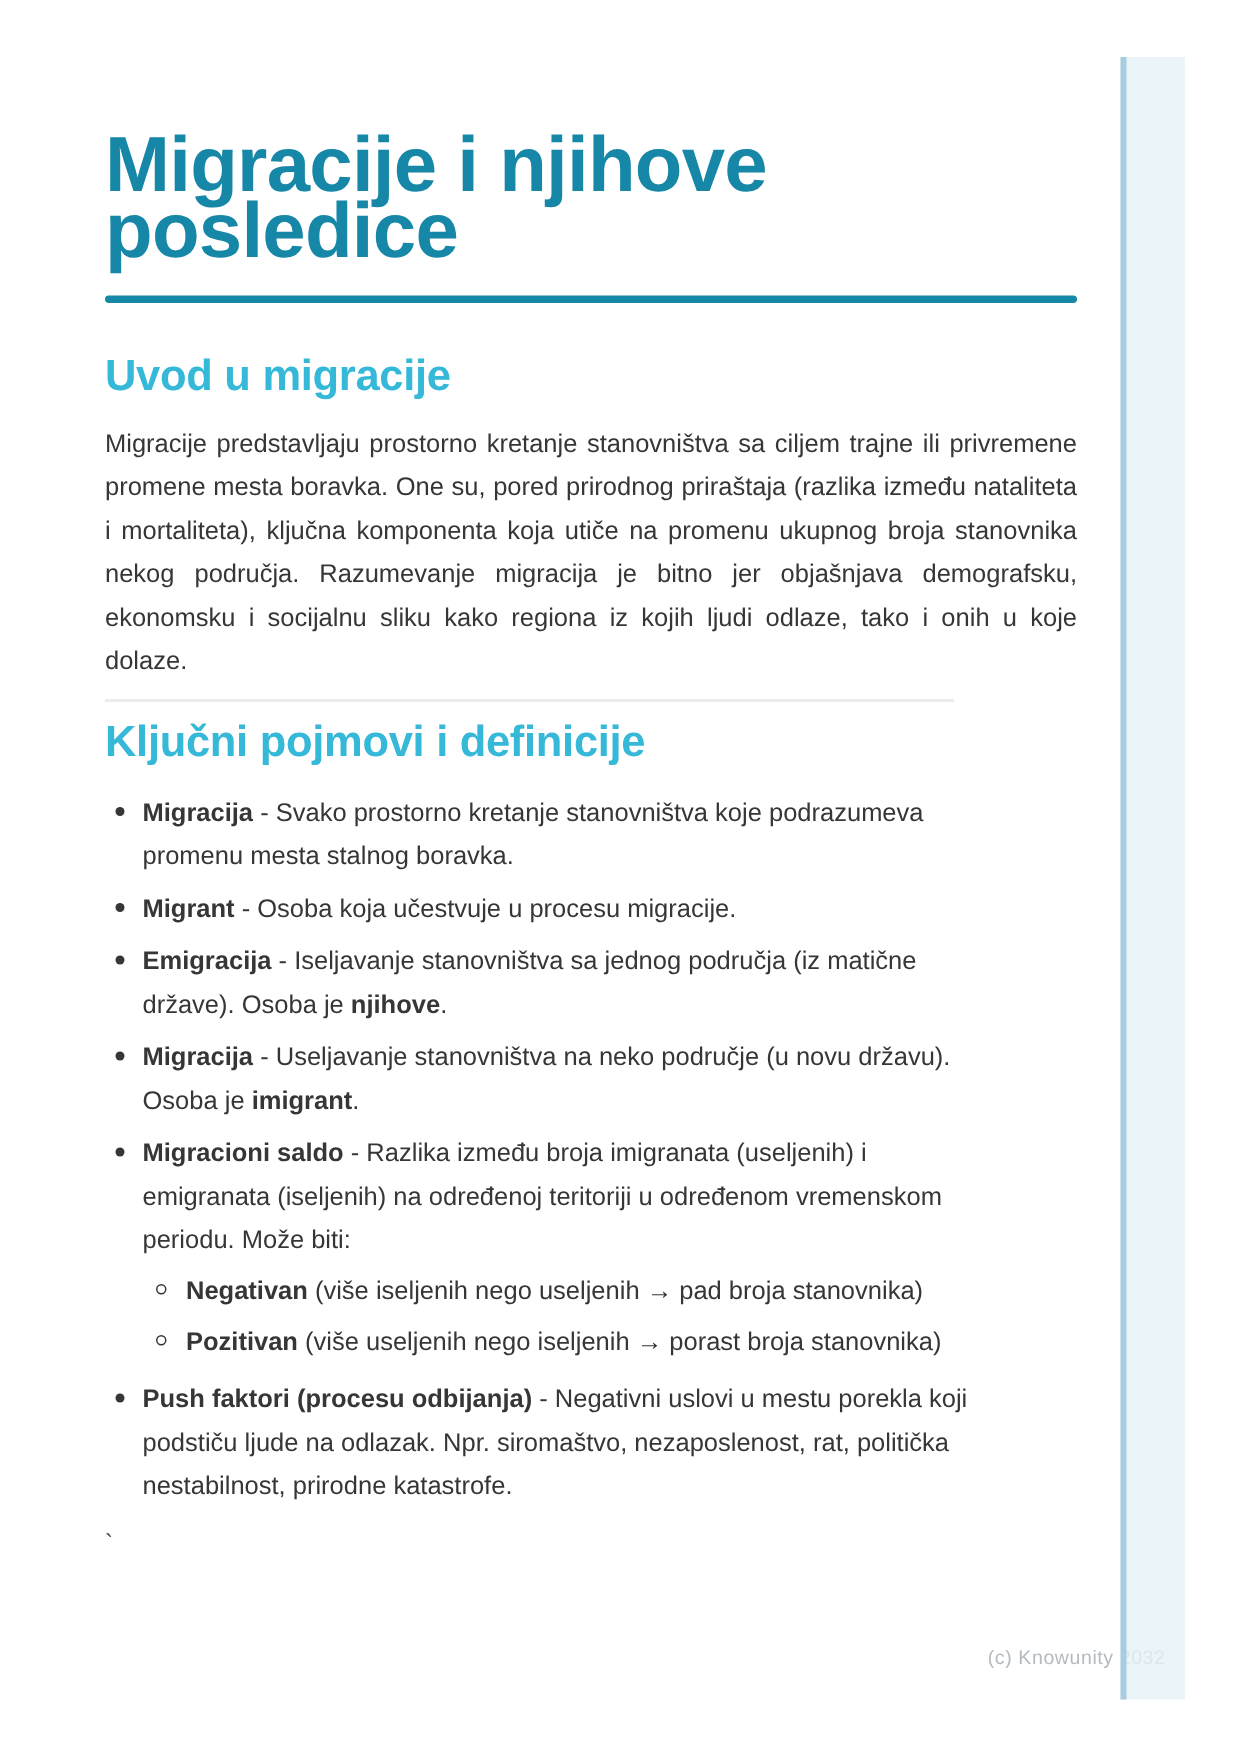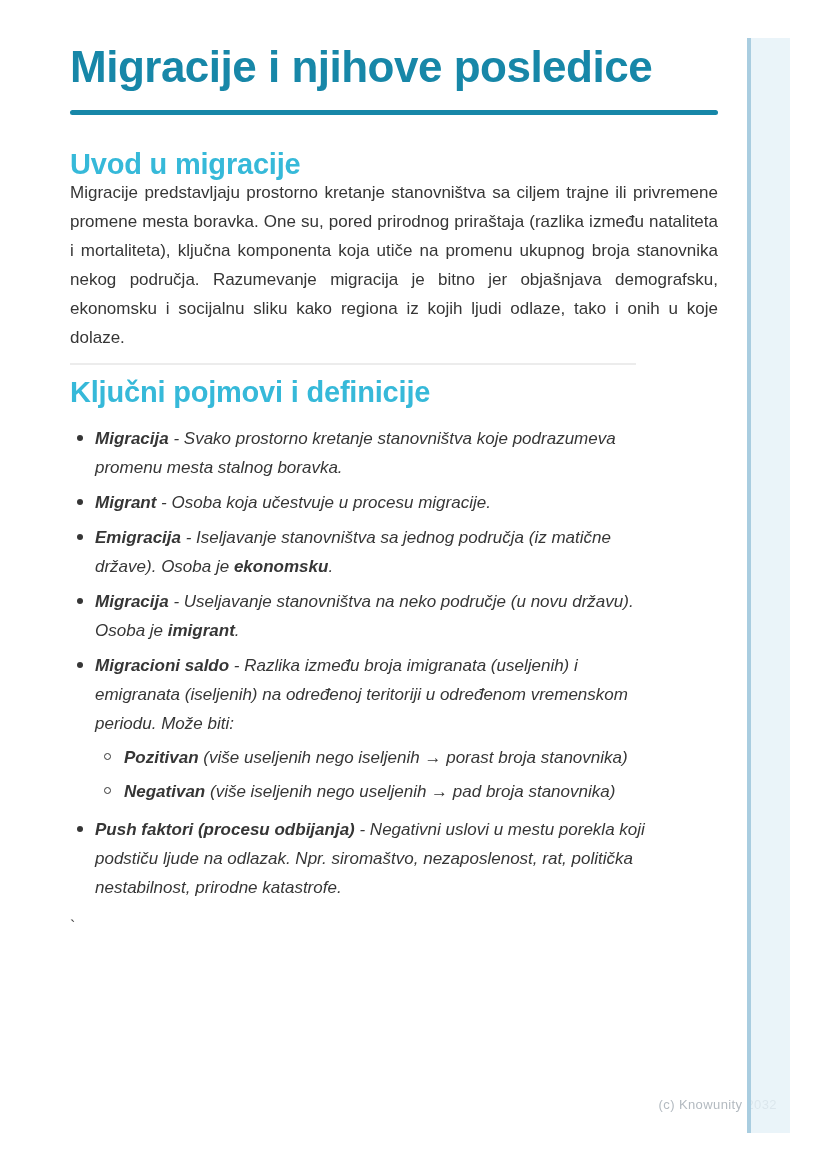--- a/index.html
+++ b/index.html
@@ -32,22 +32,22 @@
     z-index: 2;
   }
   .content {
     position: absolute;
     left: 70px;
     top: 0;
     width: 648px;
     z-index: 1;
   }
   h1.title {
-    margin-top: 45px;
-    font-size: 44px;
+    margin-top: 88px;
+    font-size: 52px;
     line-height: 44px;
     font-weight: 800;
     letter-spacing: -0.5px;
     color: var(--title-teal);
   }
   .title-rule {
     margin-top: 21px;
     height: 5px;
     width: 648px;
     background: var(--title-teal);
@@ -55,21 +55,21 @@
   }
   h2.section-heading {
     margin-top: 36px;
     font-size: 29px;
     line-height: 27px;
     font-weight: 700;
     letter-spacing: -0.2px;
     color: var(--heading-cyan);
   }
   p.intro {
-    margin-top: 0;
+    margin-top: 16px;
     font-size: 17px;
     line-height: 29px;
     color: var(--body-text);
     text-align: justify;
   }
   hr.divider {
     margin-top: 11px;
     width: 566px;
     border: none;
     border-top: 2px solid var(--divider);
@@ -80,21 +80,20 @@
     width: 592px;
     list-style: none;
   }
   ul.terms > li {
     position: relative;
     padding-left: 25px;
     font-size: 17px;
     line-height: 29px;
     color: var(--body-text);
     margin-bottom: 6px;
-    font-style: italic;
   }
   ul.terms > li::before {
     content: "";
     position: absolute;
     left: 7px;
     top: 11px;
     width: 6px;
     height: 6px;
     border-radius: 50%;
     background: var(--body-text);
@@ -156,25 +155,25 @@
 
     <p class="intro">Migracije predstavljaju prostorno kretanje stanovništva sa ciljem trajne ili privremene promene mesta boravka. One su, pored prirodnog priraštaja (razlika između nataliteta i mortaliteta), ključna komponenta koja utiče na promenu ukupnog broja stanovnika nekog područja. Razumevanje migracija je bitno jer objašnjava demografsku, ekonomsku i socijalnu sliku kako regiona iz kojih ljudi odlaze, tako i onih u koje dolaze.</p>
 
     <hr class="divider">
 
     <h2 class="section-heading second">Ključni pojmovi i definicije</h2>
 
     <ul class="terms" id="terms-list">
         <li><span class="seg bold">Migracija</span><span class="seg"> - Svako prostorno kretanje stanovništva koje podrazumeva promenu mesta stalnog boravka.</span></li>
         <li><span class="seg bold">Migrant</span><span class="seg"> - Osoba koja učestvuje u procesu migracije.</span></li>
-        <li><span class="seg bold">Emigracija</span><span class="seg"> - Iseljavanje stanovništva sa jednog područja (iz matične države). Osoba je </span><span class="seg bold">ekonomsku</span><span class="seg">.</span></li>
+        <li><span class="seg bold">Emigracija</span><span class="seg"> - Iseljavanje stanovništva sa jednog područja (iz matične države). Osoba je </span><span class="seg bold">njihove</span><span class="seg">.</span></li>
         <li><span class="seg bold">Migracija</span><span class="seg"> - Useljavanje stanovništva na neko područje (u novu državu). Osoba je </span><span class="seg bold">imigrant</span><span class="seg">.</span></li>
         <li><span class="seg bold">Migracioni saldo</span><span class="seg"> - Razlika između broja imigranata (useljenih) i emigranata (iseljenih) na određenoj teritoriji u određenom vremenskom periodu. Može biti:</span><ul class="sub-list">
+            <li><span class="seg bold">Negativan</span><span class="seg"> (više iseljenih nego useljenih → pad broja stanovnika)</span></li>
             <li><span class="seg bold">Pozitivan</span><span class="seg"> (više useljenih nego iseljenih → porast broja stanovnika)</span></li>
-            <li><span class="seg bold">Negativan</span><span class="seg"> (više iseljenih nego useljenih → pad broja stanovnika)</span></li>
           </ul></li>
         <li><span class="seg bold">Push faktori (procesu odbijanja)</span><span class="seg"> - Negativni uslovi u mestu porekla koji podstiču ljude na odlazak. Npr. siromaštvo, nezaposlenost, rat, politička nestabilnost, prirodne katastrofe.</span></li>
       </ul>
 
     <div class="stray">`</div>
 
   </div>
 
   <div class="footer">(c) Knowunity 2032</div>
 

